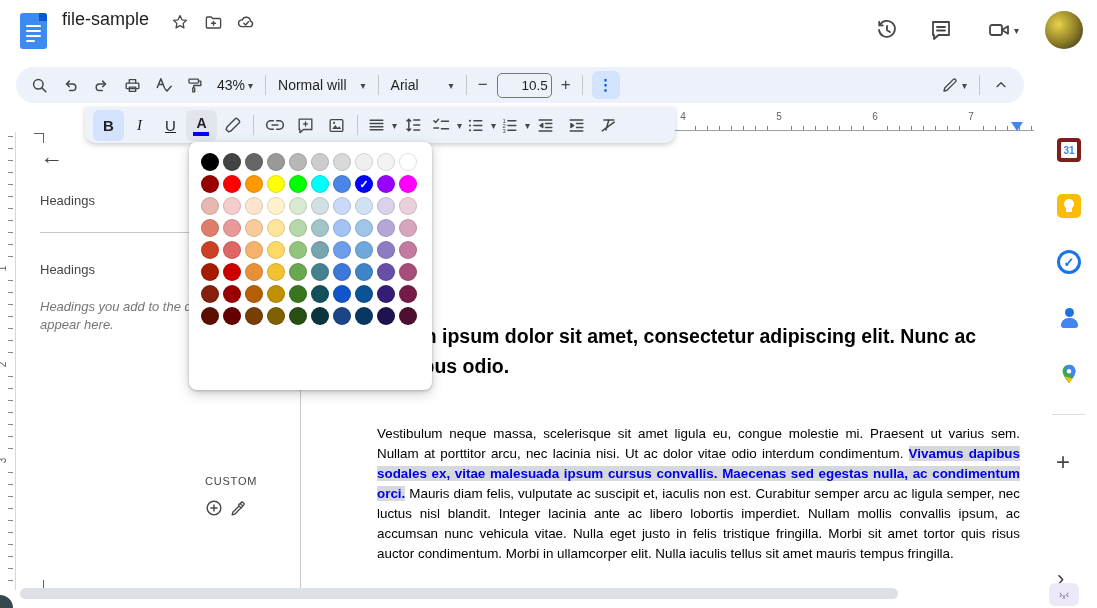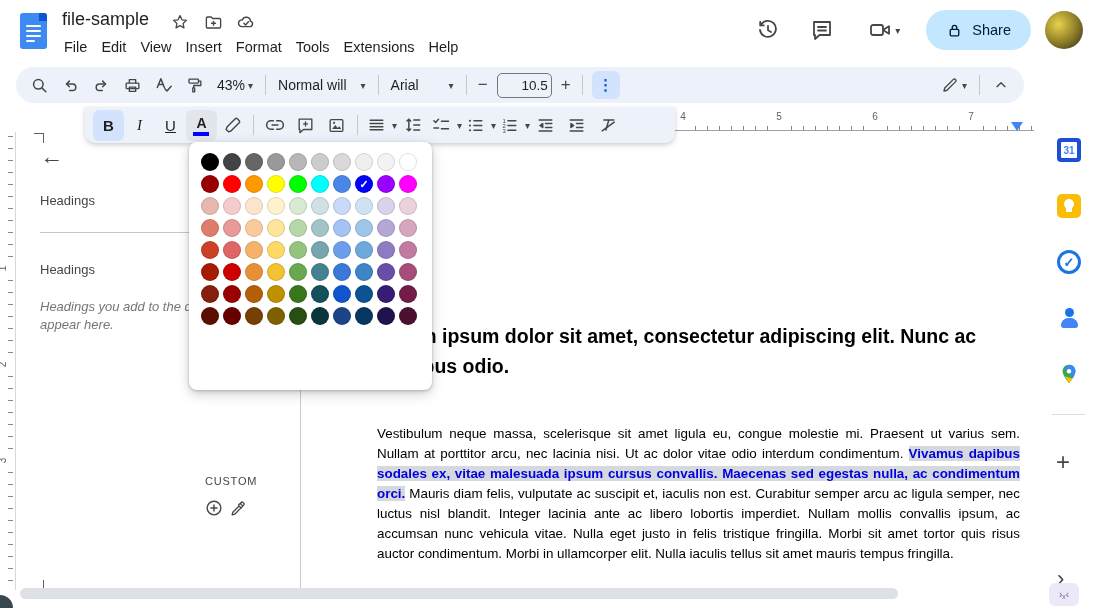--- a/index.html
+++ b/index.html
@@ -75,21 +75,21 @@
   .swgrid{position:absolute;left:12px;top:11px;width:220px;}
   .swrow{display:flex;gap:4px;margin-bottom:4px;}
   .sw{width:18px;height:18px;border-radius:50%;box-sizing:border-box;border:1px solid rgba(0,0,0,.12);
       display:flex;align-items:center;justify-content:center;}
   .sw .chk{color:#fff;font-size:11px;font-weight:bold;line-height:1;}
   .custom-label{position:absolute;left:16px;top:333px;font-size:11px;letter-spacing:.8px;color:#444746;font-weight:500;}
   .pick-ic{position:absolute;top:355px;width:22px;height:22px;display:flex;align-items:center;justify-content:center;color:#444746;}
   
   .rail{position:absolute;left:1040px;top:62px;width:57px;height:546px;background:#fff;}
   .rail-item{position:absolute;left:16px;width:26px;height:26px;display:flex;align-items:center;justify-content:center;}
-  .cal{width:24px;height:24px;border-radius:4px;background:#1d4ed8;position:relative;}
+  .cal{width:24px;height:24px;border-radius:4px;background:#7f1d1d;position:relative;}
   .cal .in{position:absolute;left:4px;top:4px;right:4px;bottom:4px;background:#fff;border-radius:1px;
            display:flex;align-items:center;justify-content:center;font-size:10px;font-weight:bold;color:#4285f4;}
   .keep{width:24px;height:24px;border-radius:5px;background:#fbbc04;position:relative;}
   .keep .bulb{position:absolute;left:7px;top:5px;width:10px;height:10px;border-radius:50%;background:#fff;}
   .keep .base{position:absolute;left:9px;top:14px;width:6px;height:4px;background:#fff;}
   .tasks{width:24px;height:24px;border-radius:50%;border:3px solid #1a73e8;box-sizing:border-box;
          display:flex;align-items:center;justify-content:center;color:#1a73e8;font-weight:bold;font-size:13px;background:#fff;}
   .contact{position:relative;width:24px;height:24px;}
   .contact .head{position:absolute;left:8px;top:2px;width:9px;height:9px;border-radius:50%;background:#1a73e8;}
   .contact .body{position:absolute;left:4px;top:12px;width:17px;height:10px;border-radius:8px 8px 3px 3px;background:#4285f4;}
@@ -126,30 +126,20 @@
       <svg class="ic" width="19" height="19" viewBox="0 0 24 24" fill="none" stroke="#444746" stroke-width="1.7" stroke-linejoin="round">
           <path d="M3 6.5c0-.8.7-1.5 1.5-1.5h4.6l2 2h8.4c.8 0 1.5.7 1.5 1.5v9c0 .8-.7 1.5-1.5 1.5h-15c-.8 0-1.5-.7-1.5-1.5z"></path>
           <path d="M12 10.5v5M9.5 13h5" stroke-linecap="round"></path>
         </svg>
     </div>
     <div class="title-ic" style="left:236px">
       <svg class="ic" width="20" height="20" viewBox="0 0 24 24" fill="none" stroke="#444746" stroke-width="1.7" stroke-linecap="round" stroke-linejoin="round">
           <path d="M7 17.5a4 4 0 1 1 .6-7.96A5 5 0 0 1 17.3 11a3.3 3.3 0 0 1-.4 6.5z"></path>
           <path d="M9.5 13.5l2 2 3.5-3.7"></path>
         </svg>
-    </div>
-    <div class="menubar">
-      <span>File</span>
-      <span>Edit</span>
-      <span>View</span>
-      <span>Insert</span>
-      <span>Format</span>
-      <span>Tools</span>
-      <span>Extensions</span>
-      <span>Help</span>
     </div>
     <div class="tb-right">
       <div class="rbtn">
         <svg class="ic" width="24" height="24" viewBox="0 0 24 24" fill="none" stroke="#444746" stroke-width="1.8" stroke-linecap="round" stroke-linejoin="round">
             <path d="M4.8 7.2A8 8 0 1 1 4 12"></path>
             <path d="M4.2 3.8v3.6h3.6"></path>
             <path d="M12 8v4.3l3 1.8"></path>
           </svg>
       </div>
       <div class="rbtn">
@@ -157,27 +147,20 @@
             <path d="M4 4h16v13h-10.5L5 21v-4H4z"></path>
             <path d="M8 9h8M8 12.5h8"></path>
           </svg>
       </div>
       <div class="rbtn" style="width:56px">
         <svg class="ic" width="24" height="24" viewBox="0 0 24 24" fill="none" stroke="#444746" stroke-width="1.8" stroke-linejoin="round">
             <rect x="3" y="7" width="12" height="10" rx="2"></rect>
             <path d="M15 12l6-3.8v7.6z"></path>
           </svg>
         <span class="caret">▾</span>
-      </div>
-      <div class="share">
-        <svg class="ic" width="17" height="17" viewBox="0 0 24 24" fill="none" stroke="#001d35" stroke-width="1.9" stroke-linejoin="round">
-            <rect x="6" y="10.5" width="12" height="9" rx="1.5"></rect>
-            <path d="M8.8 10.5V8a3.2 3.2 0 0 1 6.4 0v2.5"></path>
-          </svg>
-        <span>Share</span>
       </div>
       <div class="avatar"></div>
     </div>
   </div>
 
   <div class="toolbar">
     <div class="btn">
       <svg class="ic" width="19" height="19" viewBox="0 0 24 24" fill="none" stroke="#444746" stroke-width="1.9" stroke-linecap="round">
           <circle cx="10.5" cy="10.5" r="6"></circle>
           <path d="M15 15l5 5"></path>

